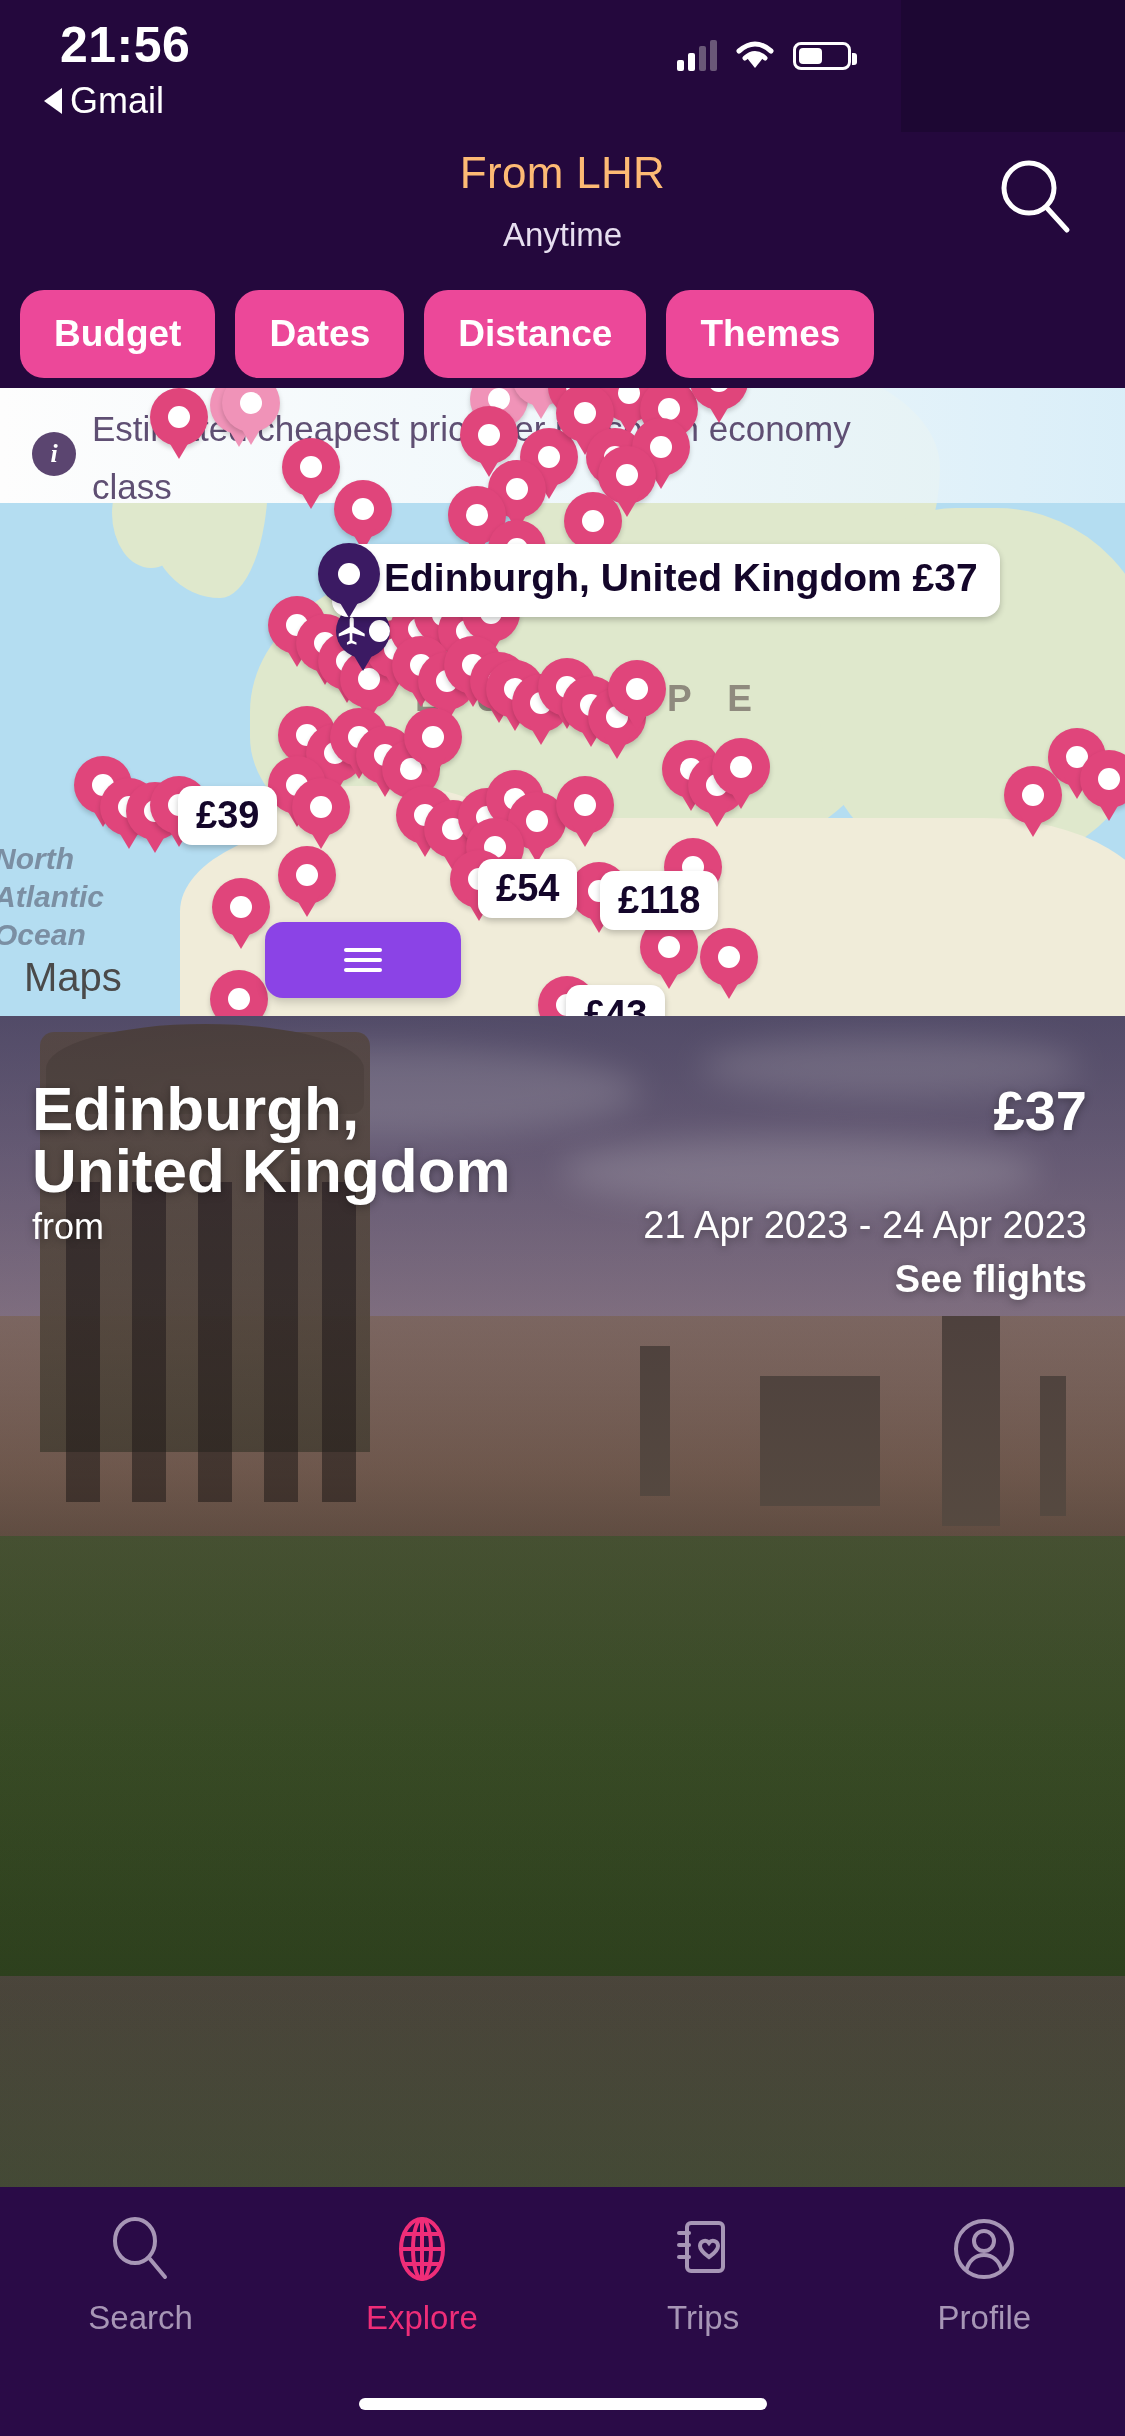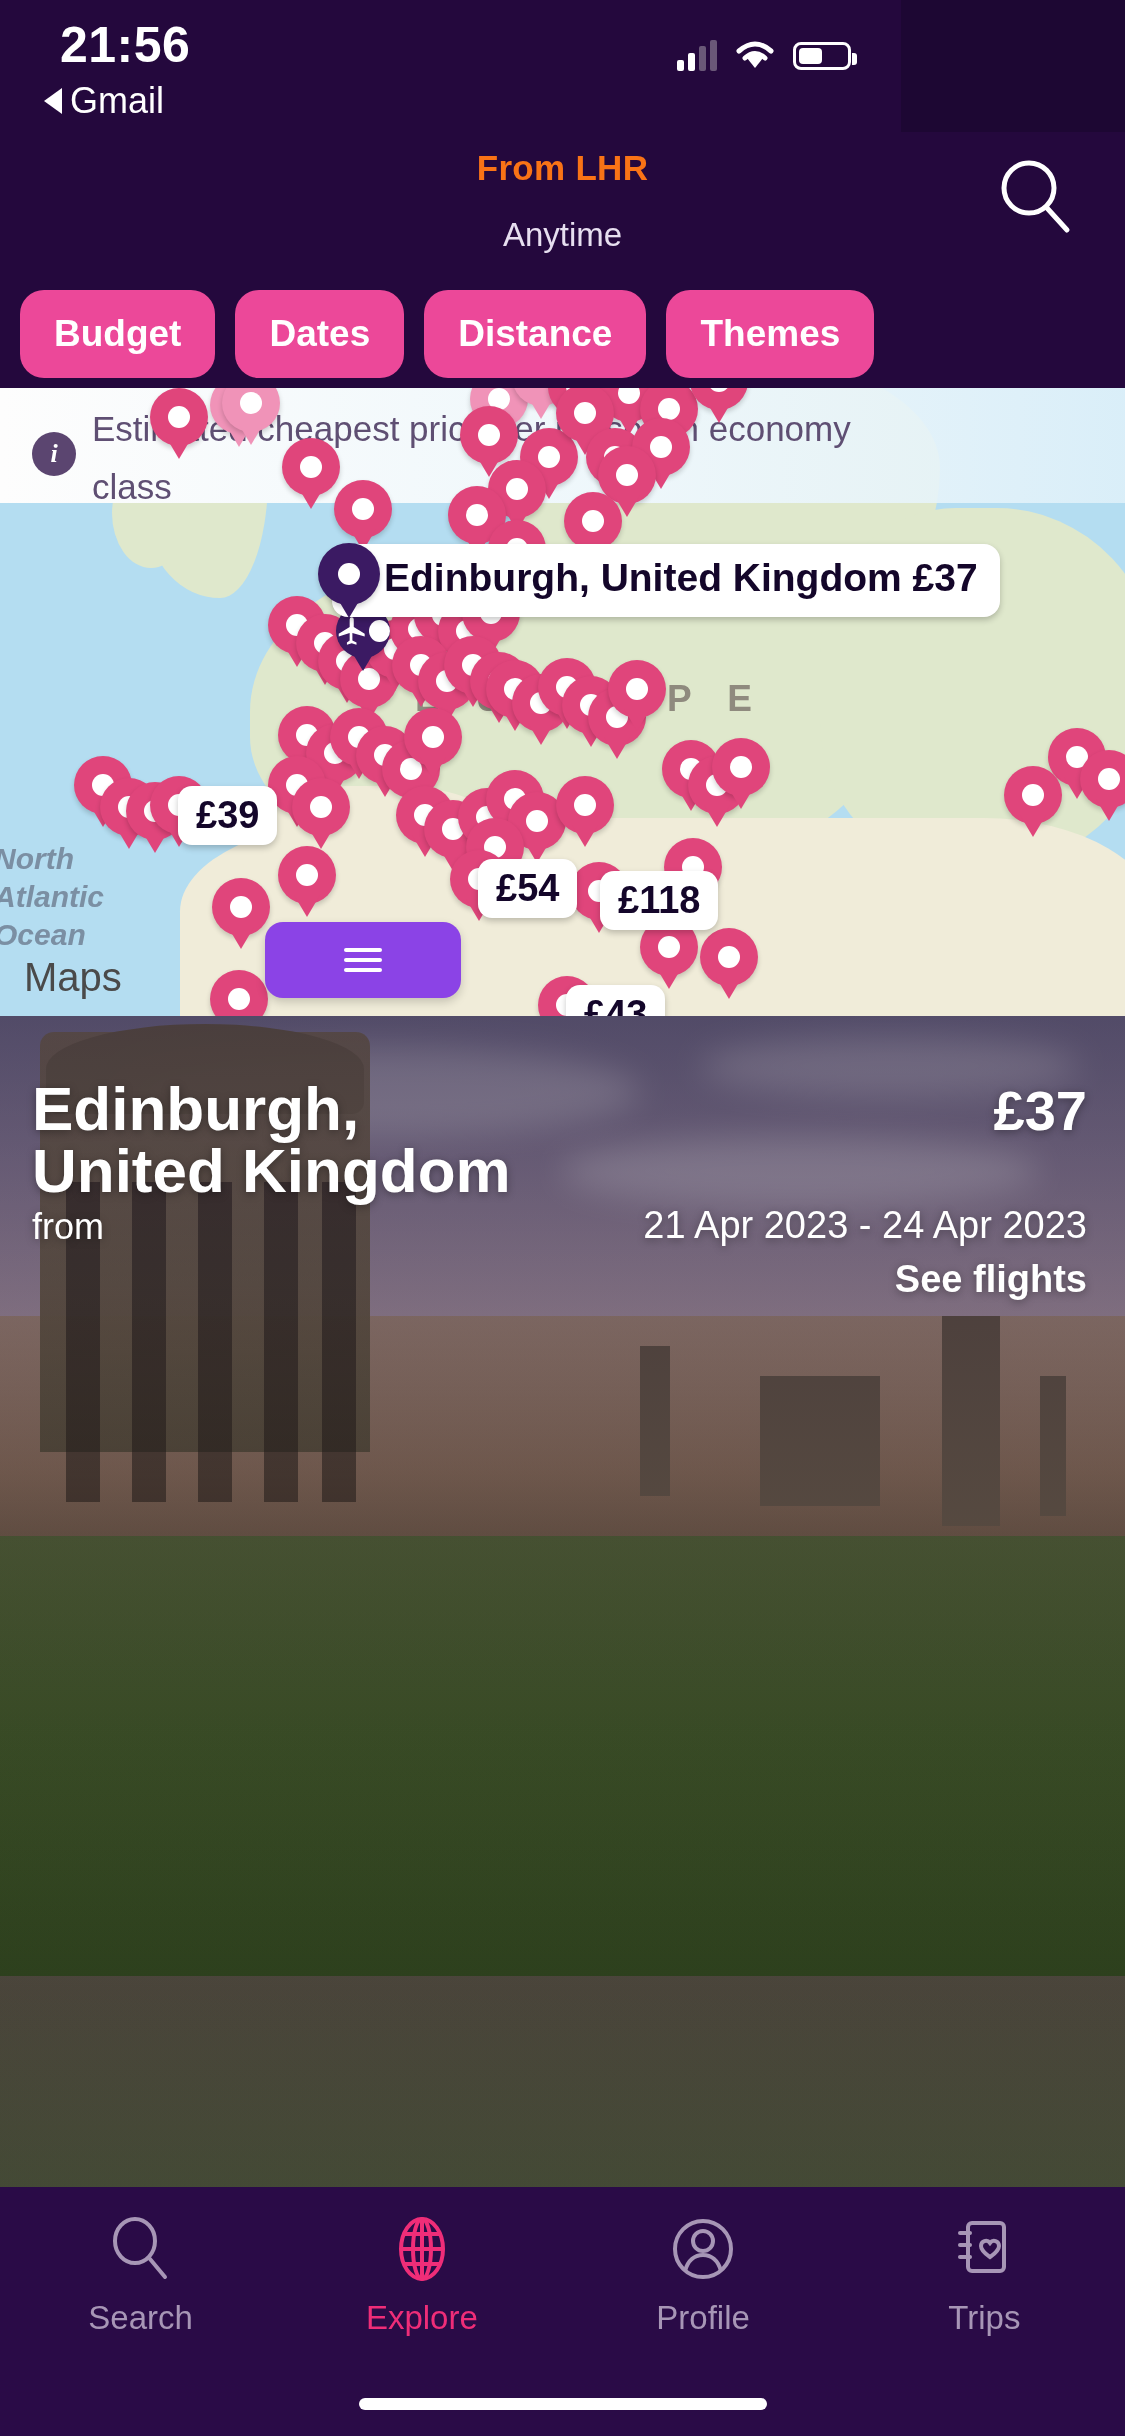--- a/index.html
+++ b/index.html
@@ -43,21 +43,21 @@
   .batt::after{content:"";position:absolute;right:-9px;top:8px;width:5px;height:12px;background:#fff;border-radius:0 3px 3px 0;}
   .batt span{position:absolute;left:3px;top:3px;bottom:3px;width:45%;background:#fff;border-radius:4px;display:block;}
 
   
   .header{
     position:absolute; top:132px; left:0; width:1125px; height:148px;
     background:#24083d; z-index:35;
   }
   .hdr-title{
     position:absolute; top:16px; left:0; width:100%; text-align:center;
-    color:#f97316; font-size:35px; font-weight:700; letter-spacing:0.3px;
+    color:#fdba74; font-size:44px; font-weight:400; letter-spacing:0.3px;
   }
   .hdr-sub{
     position:absolute; top:84px; left:0; width:100%; text-align:center;
     color:#e7dff0; font-size:33px; font-weight:400;
   }
   .hdr-search{
     position:absolute; right:48px; top:22px; width:84px; height:84px;
     cursor:pointer;
   }
   .hdr-search svg{width:100%;height:100%;}
@@ -682,31 +682,31 @@
         <ellipse cx="38" cy="38" rx="9" ry="30" stroke="#ef2d78" stroke-width="4" fill="none"></ellipse>
         <line x1="17" y1="38" x2="59" y2="38" stroke="#ef2d78" stroke-width="4"></line>
         <line x1="20" y1="23" x2="56" y2="23" stroke="#ef2d78" stroke-width="4"></line>
         <line x1="20" y1="53" x2="56" y2="53" stroke="#ef2d78" stroke-width="4"></line>
         <line x1="38" y1="8" x2="38" y2="68" stroke="#ef2d78" stroke-width="4"></line>
       </svg>
       <span>Explore</span>
     </div>
     <div class="tab">
       <svg viewBox="0 0 76 76">
-        <circle cx="38" cy="38" r="28" stroke="#a796b6" stroke-width="4" fill="none"></circle>
-        <circle cx="38" cy="30" r="10" stroke="#a796b6" stroke-width="4" fill="none"></circle>
-        <path d="M20 60c3-11 10-16 18-16s15 5 18 16" stroke="#a796b6" stroke-width="4" fill="none"></path>
-      </svg>
-      <span>Profile</span>
-    </div>
-    <div class="tab">
-      <svg viewBox="0 0 76 76">
         <rect x="22" y="12" width="36" height="48" rx="4" stroke="#a796b6" stroke-width="4" fill="none"></rect>
         <line x1="14" y1="22" x2="24" y2="22" stroke="#a796b6" stroke-width="4" stroke-linecap="round"></line>
         <line x1="14" y1="34" x2="24" y2="34" stroke="#a796b6" stroke-width="4" stroke-linecap="round"></line>
         <line x1="14" y1="46" x2="24" y2="46" stroke="#a796b6" stroke-width="4" stroke-linecap="round"></line>
         <path d="M44 32c-3-4-9-2-9 3 0 5 9 11 9 11s9-6 9-11c0-5-6-7-9-3z" stroke="#a796b6" stroke-width="4" fill="none"></path>
       </svg>
       <span>Trips</span>
     </div>
+    <div class="tab">
+      <svg viewBox="0 0 76 76">
+        <circle cx="38" cy="38" r="28" stroke="#a796b6" stroke-width="4" fill="none"></circle>
+        <circle cx="38" cy="30" r="10" stroke="#a796b6" stroke-width="4" fill="none"></circle>
+        <path d="M20 60c3-11 10-16 18-16s15 5 18 16" stroke="#a796b6" stroke-width="4" fill="none"></path>
+      </svg>
+      <span>Profile</span>
+    </div>
   </div>
   <div class="homebar"></div>
 </div>
 
 </body></html>

